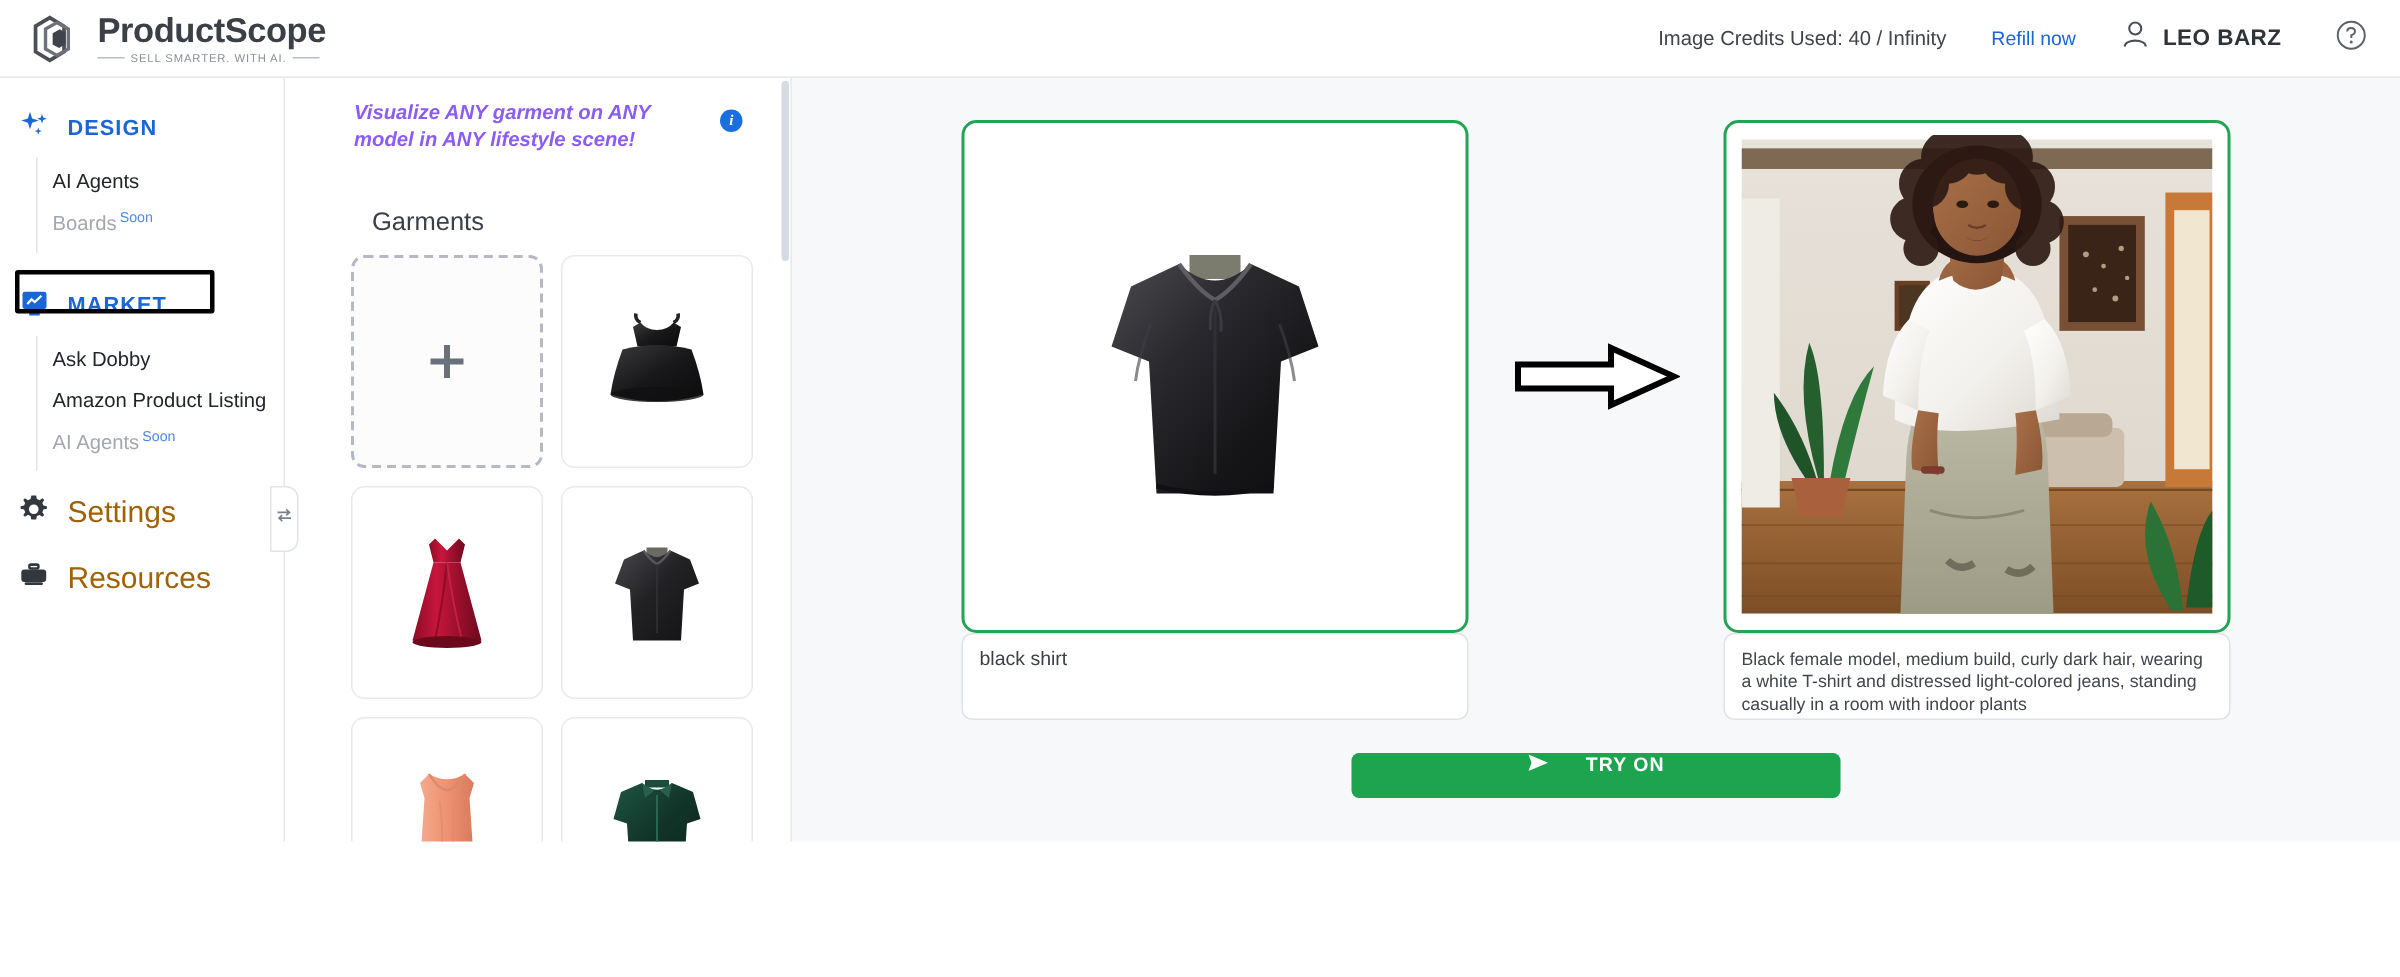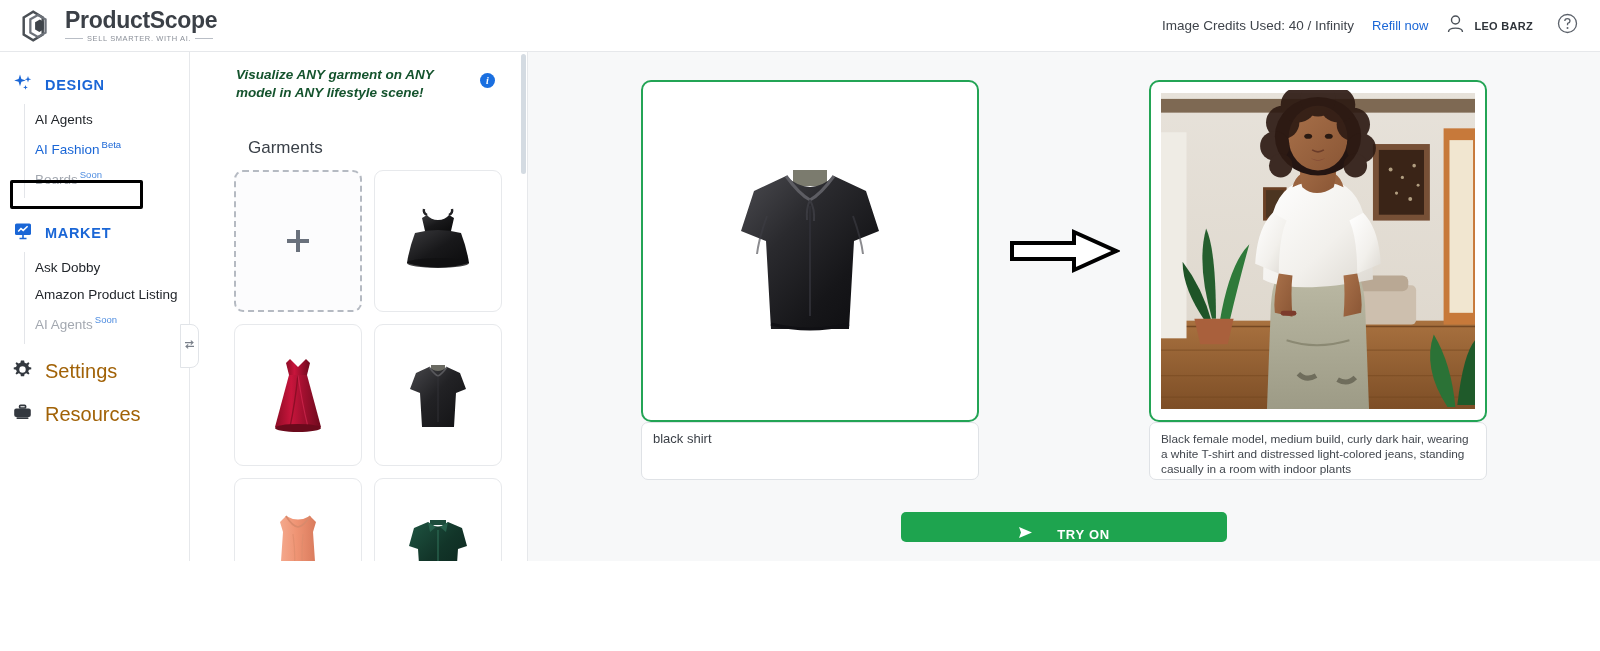--- a/index.html
+++ b/index.html
@@ -26,26 +26,26 @@
     font-size: 23px; font-weight: bold; color: #3b4047;
     letter-spacing: -0.3px;
   }
   .brand-tag {
     font-size: 7.5px; color: #8b9099; letter-spacing: 0.6px;
     margin-top: 3px; display: flex; align-items: center; gap: 4px;
     white-space: nowrap;
   }
   .brand-tag .rule { display:block; width: 18px; height: 1px; background: #b9bec6; }
   .header-right {
-    margin-left: auto; display: flex; align-items: center; gap: 18px;
+    margin-left: auto; display: flex; align-items: center; gap: 30px;
   }
   .credits { font-size: 13.5px; color: #3f444b; }
   .refill { font-size: 13px; color: #1a66d6; cursor: pointer; }
   .user-chip { display: flex; align-items: center; gap: 9px; }
-  .user-name { font-size: 11px; color: #2f343a; font-weight: bold; letter-spacing: .3px; }
+  .user-name { font-size: 15px; color: #2f343a; font-weight: bold; letter-spacing: .3px; }
   .help-icon { margin-left: 6px; cursor: pointer; }
 
   
   .body-row { flex: 1; display: flex; min-height: 0; position: relative; }
 
   
   .sidebar {
     width: 190px; flex: 0 0 190px;
     background: #ffffff;
     border-right: 1px solid #e6e8eb;
@@ -97,21 +97,21 @@
   
   .panel {
     width: 338px; flex: 0 0 338px;
     background: #ffffff;
     border-right: 1px solid #e6e8eb;
     padding: 14px 18px 0 44px;
     position: relative; overflow: hidden;
   }
   .tagline {
     font-size: 13.5px; font-style: italic; font-weight: bold;
-    color: #14532d; line-height: 1.35;
+    color: #8b5cf6; line-height: 1.35;
     width: 232px; padding-left: 2px;
   }
   .info-dot {
     position: absolute; right: 32px; top: 21px;
     width: 15px; height: 15px; border-radius: 50%;
     background: #1a6fe0; color: #fff;
     font-size: 10px; font-style: italic; font-weight: bold;
     display: flex; align-items: center; justify-content: center;
     cursor: pointer; font-family: "Liberation Serif", serif;
   }
@@ -171,23 +171,23 @@
     padding: 9px 11px;
     font-size: 13px; color: #3a3f46; line-height: 1.0;
     cursor: text; overflow: hidden;
   }
   .prompt-box.small { font-size: 11.8px; line-height: 1.28; color: #41464d; }
   .arrow-wrap {
     width: 170px; height: 342px;
     display: flex; align-items: center; justify-content: center;
   }
   .tryon-btn {
-    margin-top: 32px; width: 326px; height: 30px;
+    margin-top: 22px; width: 326px; height: 30px;
     background: #1ea44f; border-radius: 5px;
-    display: flex; align-items: flex-end; justify-content: center; gap: 24px;
+    display: flex; align-items: flex-start; justify-content: center; gap: 24px;
     color: #fff; font-size: 13px; font-weight: bold; letter-spacing: .7px;
     cursor: pointer; border: none;
   }
   .results-title {
     margin-top: 26px; font-size: 21px; color: #4a5058; font-weight: normal;
   }
   .btn-row { display: flex; flex-direction: column; align-items: center; }
 </style>
 </head>
 <body>
@@ -245,23 +245,20 @@
             <path d="M8 2.5 L9.4 7 L13.8 8.4 L9.4 9.8 L8 14.2 L6.6 9.8 L2.2 8.4 L6.6 7 Z" fill="#1a66d6"></path>
             <path d="M16 4 L16.8 6.4 L19.2 7.2 L16.8 8 L16 10.4 L15.2 8 L12.8 7.2 L15.2 6.4 Z" fill="#1a66d6"></path>
             <path d="M13.5 13 L14.1 14.8 L15.9 15.4 L14.1 16 L13.5 17.8 L12.9 16 L11.1 15.4 L12.9 14.8 Z" fill="#1a66d6"></path>
           </svg>
         </span>
         <span class="nav-group-title">DESIGN</span>
       </div>
       <div class="nav-children">
         <div class="nav-item">
           <span>AI Agents</span>
-        </div>
-        <div class="nav-item active-link">
-          <span>AI Fashion</span><span class="sup">Beta</span>
         </div>
         <div class="nav-item muted">
           <span>Boards</span><span class="sup">Soon</span>
         </div>
       </div>
 
       <div class="nav-group-head" style="margin-top:16px">
         <span>
           <svg width="22" height="22" viewBox="0 0 22 22">
             <rect x="3" y="3.5" width="16" height="11.5" rx="1.6" fill="#1a66d6"></rect>

